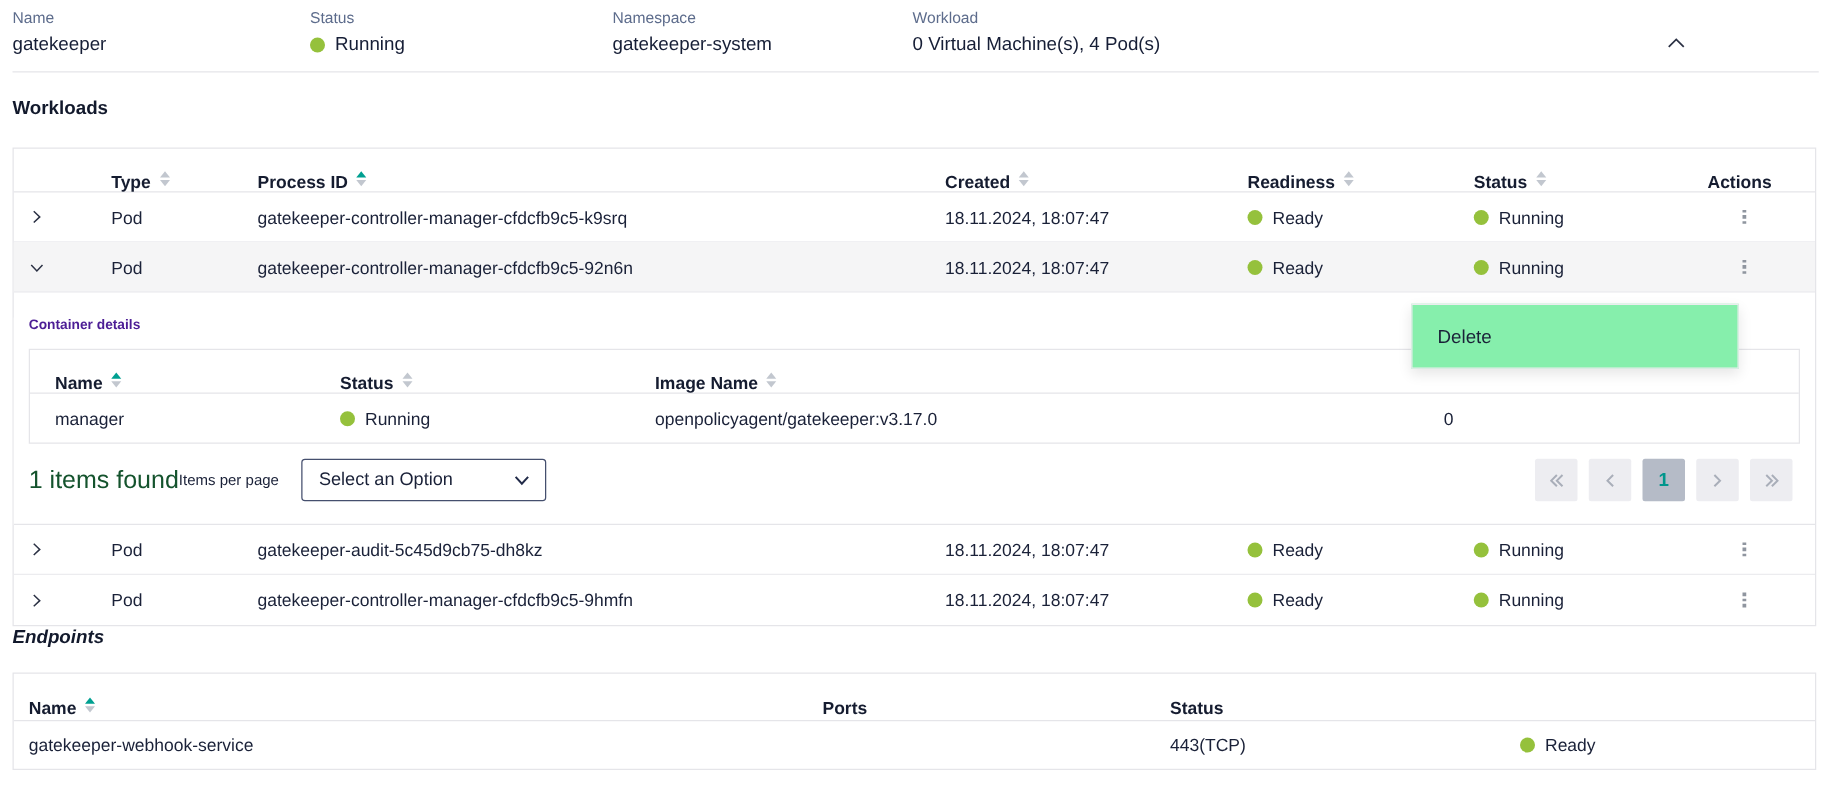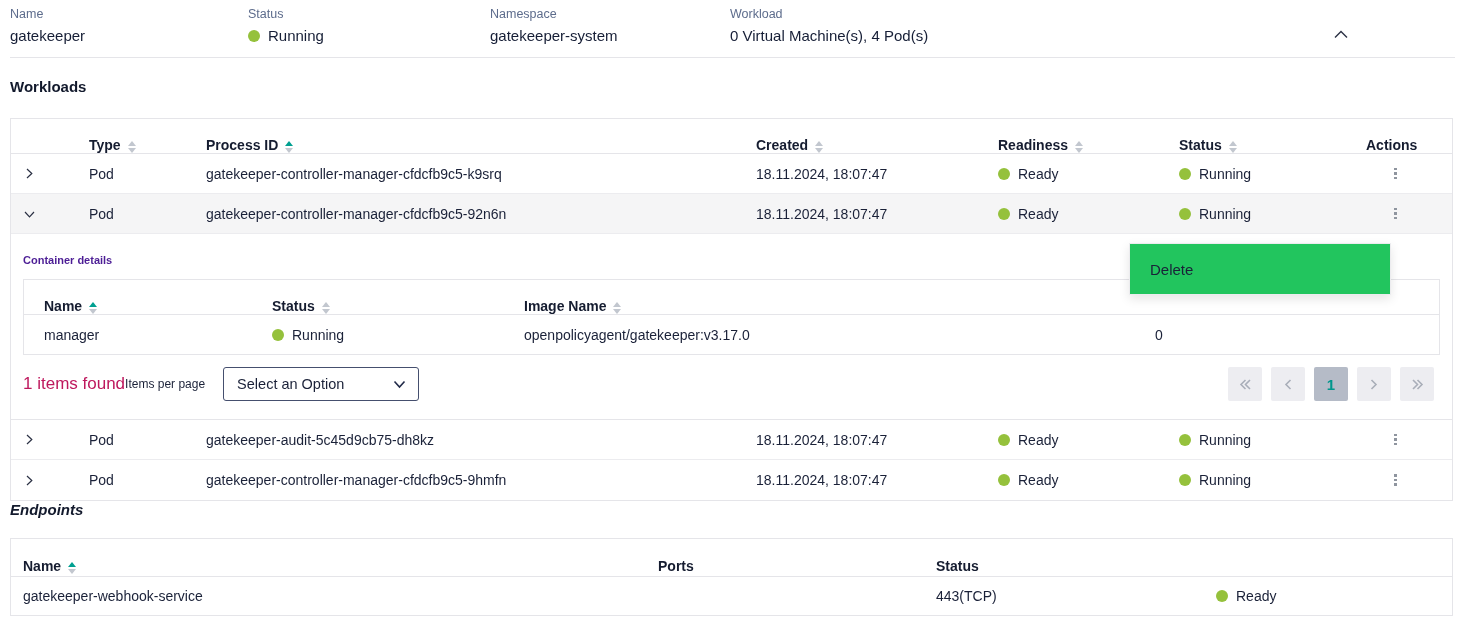--- a/index.html
+++ b/index.html
@@ -19,21 +19,21 @@
   .collapse-btn { position:absolute; left:1330px; top:24px; width:22px; height:20px; cursor:pointer; display:flex; align-items:center; justify-content:center; }
   .divider { margin:0 8px 0 10px; border-top:1px solid #e5e5e9; }
 
   
   .section-title { margin:20px 0 0 10px; font-size:15px; font-weight:700; color:#12192c; }
   .section-title.endpoints-title { margin-top:0;font-style:italic; }
 
   
   .table { margin:23px 10px 0 10px; border:1px solid #e5e5e9; background:#fff; }
   .t-head { font-weight:700; color:#151c30; border-bottom:1px solid #e5e5e9; }
-  .th { display:flex; align-items:flex-end;margin-top:17px; }
+  .th { display:flex; align-items:flex-start;margin-top:17px; }
   .t-row { border-bottom:1px solid #ececef; }
   .table > .t-row:last-child { border-bottom:none; }
   .t-row.selected { background:#f5f5f6; }
   .cell { display:flex; align-items:center; }
 
   .wl-grid { display:grid; grid-template-columns:78px 117px 550px 242px 181px 187px 1fr; align-items:center; }
   .wl-grid.t-head { height:35px; }
   .wl-grid.t-row { height:40px; }
   .cell-exp { padding-left:12px; cursor:pointer; }
 
@@ -54,39 +54,39 @@
   .expanded-panel { background:#fff; border-bottom:1px solid #e5e5e9; padding:0 12px; }
   .sub-title { margin-top:20px; font-size:11px; font-weight:700; color:#4c1d95; }
   .sub-table { margin-top:13px; border:1px solid #e5e5e9; }
   .cd-grid { display:grid; grid-template-columns:228px 252px 631px 1fr; align-items:center; }
   .cd-grid > div { padding-left:20px; }
   .cd-grid.t-head { height:35px; }
   .cd-grid.t-row { height:39px; border-bottom:none; }
 
   
   .pagination-bar { display:flex; align-items:center; padding:12px 0 18px 0; }
-  .pg-text { font-size:17px; color:#be185d;text-align:right; }
+  .pg-text { font-size:20px; color:#14532d;text-align:right; }
   .ipp-label { font-size:12px; }
   .select-box { margin-left:18px; width:196px; height:34px; border:1px solid #454f6e; border-radius:3px;
     display:flex; align-items:center; justify-content:space-between; padding:0 12px 0 13px;
     font-size:14.5px; color:#1a2138; cursor:pointer; background:#fff; }
   .pager { margin-left:auto; display:flex; gap:9px; margin-right:6px; }
   .pg-btn { width:34px; height:34px; border-radius:2px; background:#ededf1; display:flex;
     align-items:center; justify-content:center; cursor:pointer; color:#a9aeb9; }
   .pg-btn.active { background:#b5bbc7; color:#00968c; font-weight:700; font-size:15px; }
 
   
   .ep-grid { display:grid; grid-template-columns:635px 278px 280px 1fr; align-items:center; }
   .ep-grid > div { padding-left:12px; }
   .ep-grid.t-head { height:38px; }
   .ep-grid.t-row { height:38px; }
   .table.endpoints { margin-top:20px; }
 
   
-  .menu-popup { position:absolute; left:1129px; top:243px; width:262px; height:52px; background:#22c55e;
+  .menu-popup { position:absolute; left:1129px; top:243px; width:262px; height:52px; background:#86efac;
     border:1px solid #ececef; box-shadow:0 4px 10px rgba(0,0,0,0.10); display:flex; align-items:center;
     padding-left:20px; font-size:15px; color:#1a2138; z-index:20; }
   .menu-item { cursor:pointer; width:100%; }
 
   svg { display:block; }
 </style>
 </head>
 <body>
 
 <div class="page">

